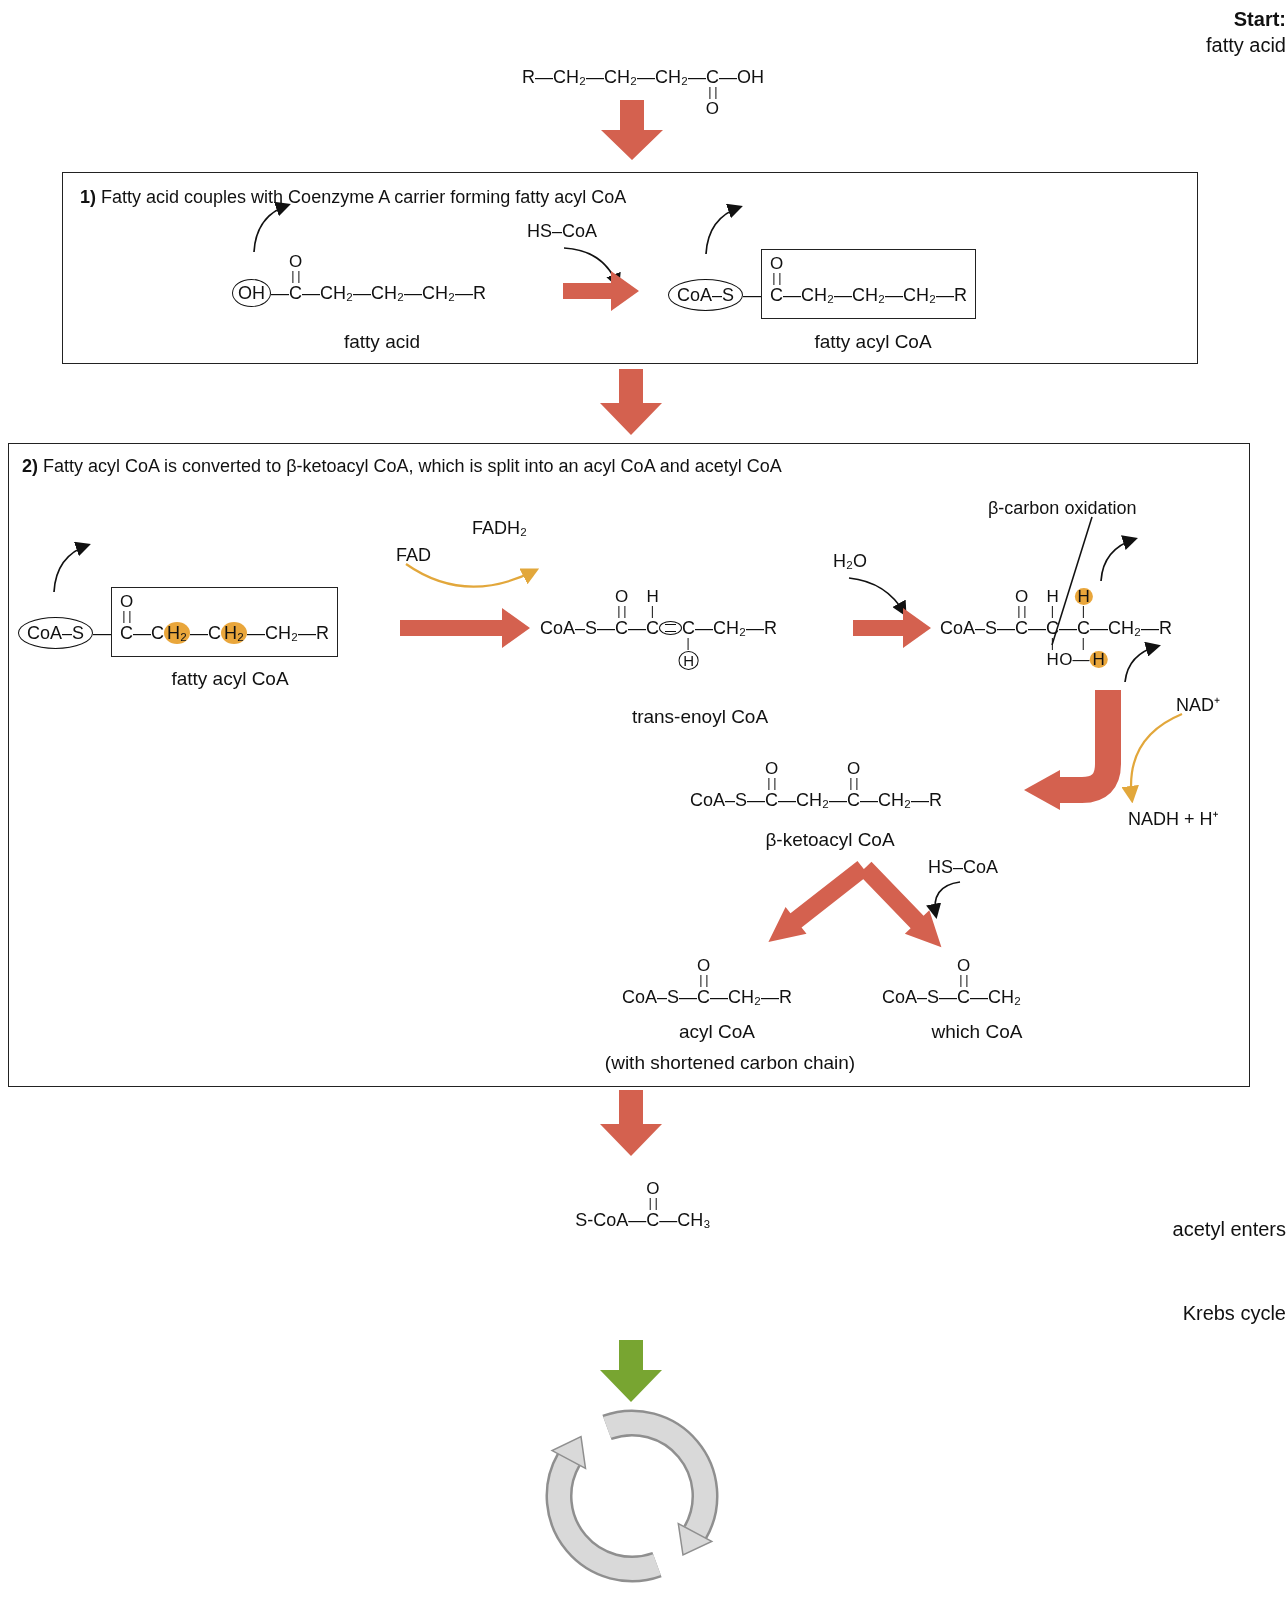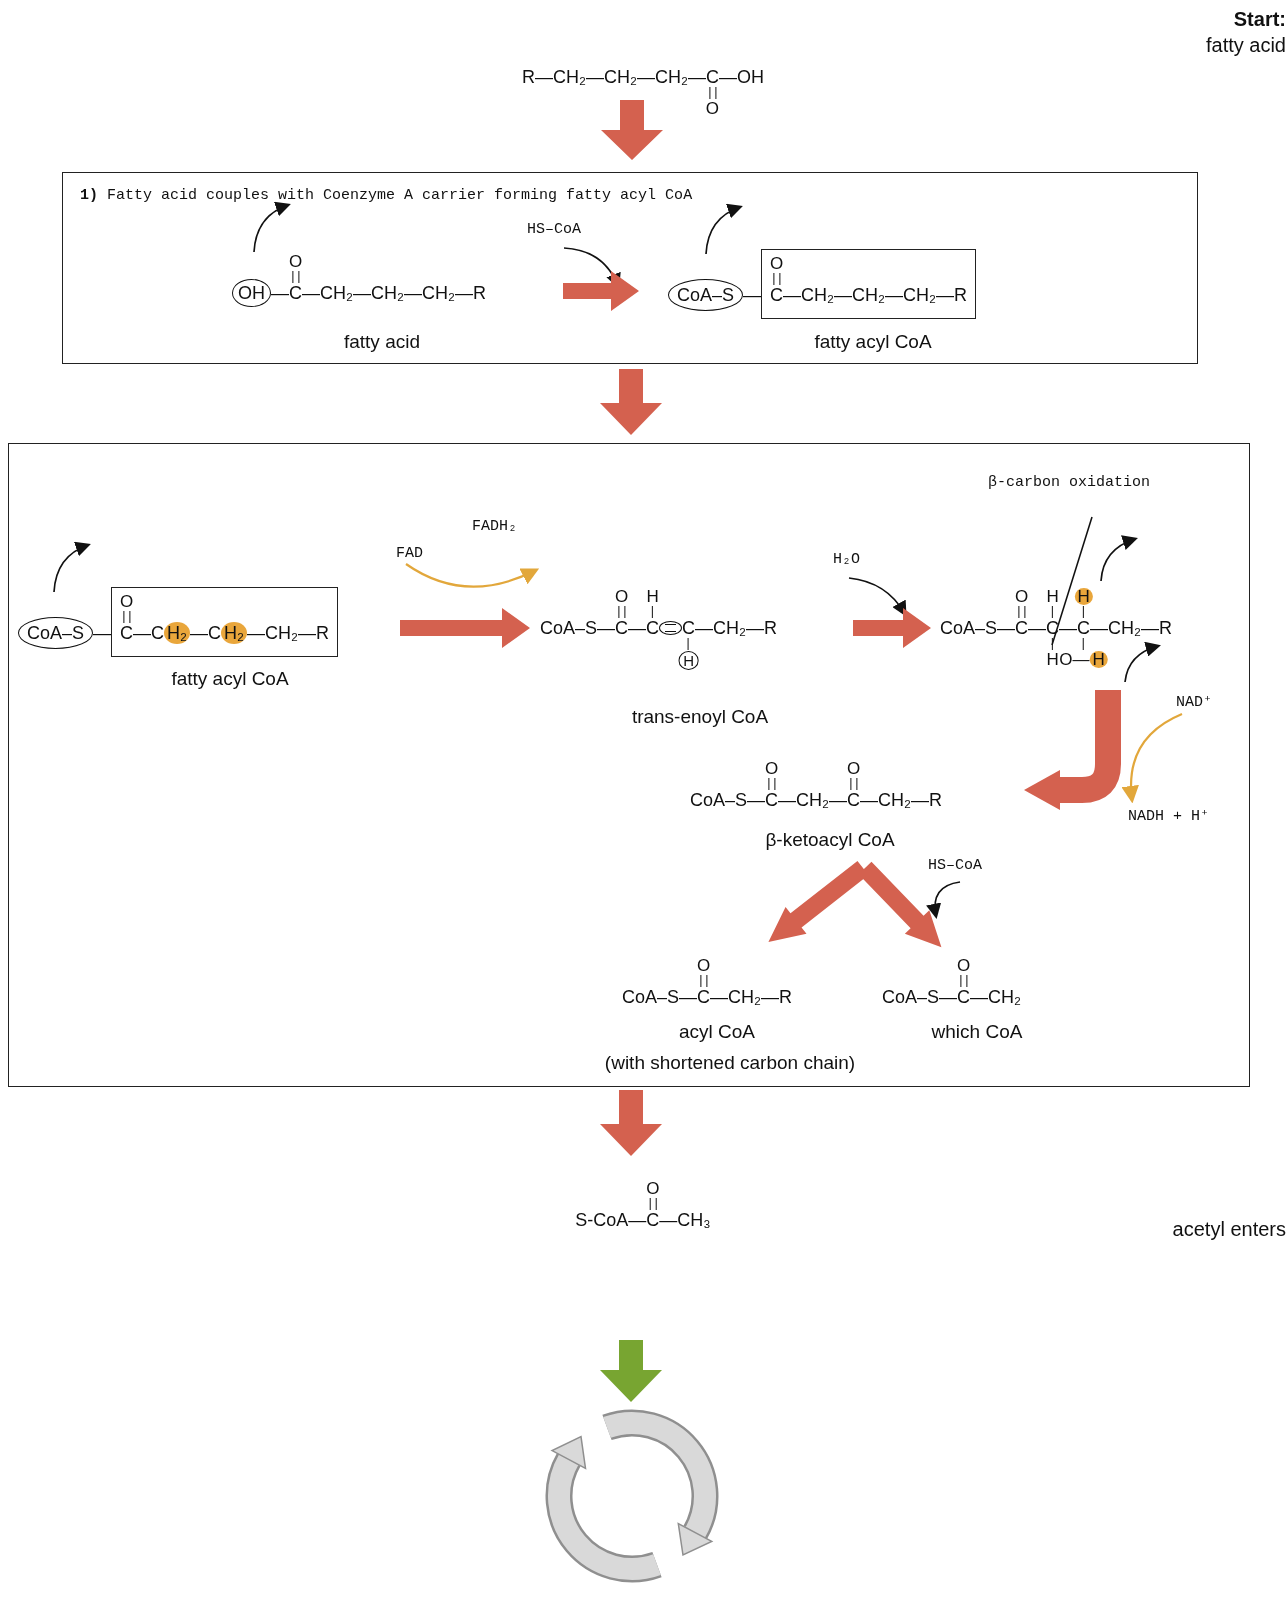--- a/index.html
+++ b/index.html
@@ -1,20 +1,20 @@
 <!DOCTYPE html>
 <html style="--red: #d4614f; --green: #78a531; --highlight: #e9a63b; --yellow: #e2a73b; --gray: #d9d9d9;"><head>
 <meta charset="utf-8">
 <style>
   html,body { margin:0; padding:0; background:#fff; }
   .page { position:relative; width:1286px; height:1598px; background:#fff; overflow:hidden;
           font-family:"Liberation Sans", sans-serif; color:#111; }
   .abs { position:absolute; }
   .ctext { position:absolute; left:0; width:100%; text-align:center; }
-  .fs19 { font-size:15px;font-family:Liberation Mono, monospace; }
+  .fs19 { font-size:18px; }
   .fs20 { font-size:20px;text-align:right; }
   .bold { font-weight:bold; }
   .struct { position:absolute; display:flex; align-items:center; font-size:18px;
             white-space:nowrap; line-height:22px; }
   .lbl { position:absolute; font-size:19px; text-align:center; }
   .frame { position:absolute; border:1.6px solid #222; }
   .rel { position:relative; display:inline-flex; justify-content:center; }
   .above { position:absolute; bottom:calc(100% - 2px); left:50%; transform:translateX(-50%);
            display:flex; flex-direction:column; align-items:center; line-height:1; font-size:17px; }
   .below { position:absolute; top:calc(100% - 2px); left:50%; transform:translateX(-50%);
@@ -131,22 +131,26 @@
       <span>—CH₂—CH₂—CH₂—R</span>
     </span>
   </div>
   <div class="lbl" style="left:728px;top:331px;width:290px">fatty acyl CoA</div>
 
   <svg class="abs" style="left:600px;top:369px" width="62" height="66">
     <polygon class="red" points="19,0 43,0 43,34 62,34 31,66 0,34 19,34"></polygon>
   </svg>
 
   <div class="frame" style="left:8px;top:443px;width:1240px;height:642px"></div>
-
-  <div class="abs fs19" style="left:988px;top:474px">β-carbon oxidation</div>
+  <div class="abs fs19" style="left:22px;top:456px">
+    <span class="bold">2)</span>
+    <span>Fatty acyl CoA is converted to β-ketoacyl CoA, which is split into an acyl CoA and acetyl CoA</span>
+  </div>
+
+  <div class="abs fs19" style="left:988px;top:498px">β-carbon oxidation</div>
   <svg class="abs" style="left:1040px;top:512px" width="80" height="140">
     <line class="blkline" x1="52" y1="5" x2="12" y2="133"></line>
   </svg>
 
   <svg class="abs" style="left:48px;top:538px" width="48" height="58">
     <path class="blk" d="M6,54 Q8,18 40,7" marker-end="url(#ma-black)"></path>
   </svg>
   <div class="struct" style="left:18px;top:617px">
     <span class="oval">
       <span>CoA–S</span>
@@ -358,20 +362,21 @@
       <span class="above">
         <span>O</span>
         <span class="dbond"></span>
       </span>
       <span>C</span>
     </span>
     <span>—CH₃</span>
   </div>
 
   <div class="ctext fs20" style="top:1218px">acetyl enters</div>
+  <div class="ctext fs20" style="top:1302px">Krebs cycle</div>
 
   <svg class="abs" style="left:600px;top:1340px" width="62" height="62">
     <polygon class="green-fill" points="19,0 43,0 43,30 62,30 31,62 0,30 19,30"></polygon>
   </svg>
 
   <svg class="abs" style="left:528px;top:1396px" width="208" height="200">
     <path class="cyc-o" d="M79,31.4 A73,73 0 0 1 167.2,136.5"></path>
     <path class="cyc-f" d="M79,31.4 A73,73 0 0 1 167.2,136.5"></path>
     <path class="cyc-o" d="M129,168.6 A73,73 0 0 1 40.8,63.5"></path>
     <path class="cyc-f" d="M129,168.6 A73,73 0 0 1 40.8,63.5"></path>

